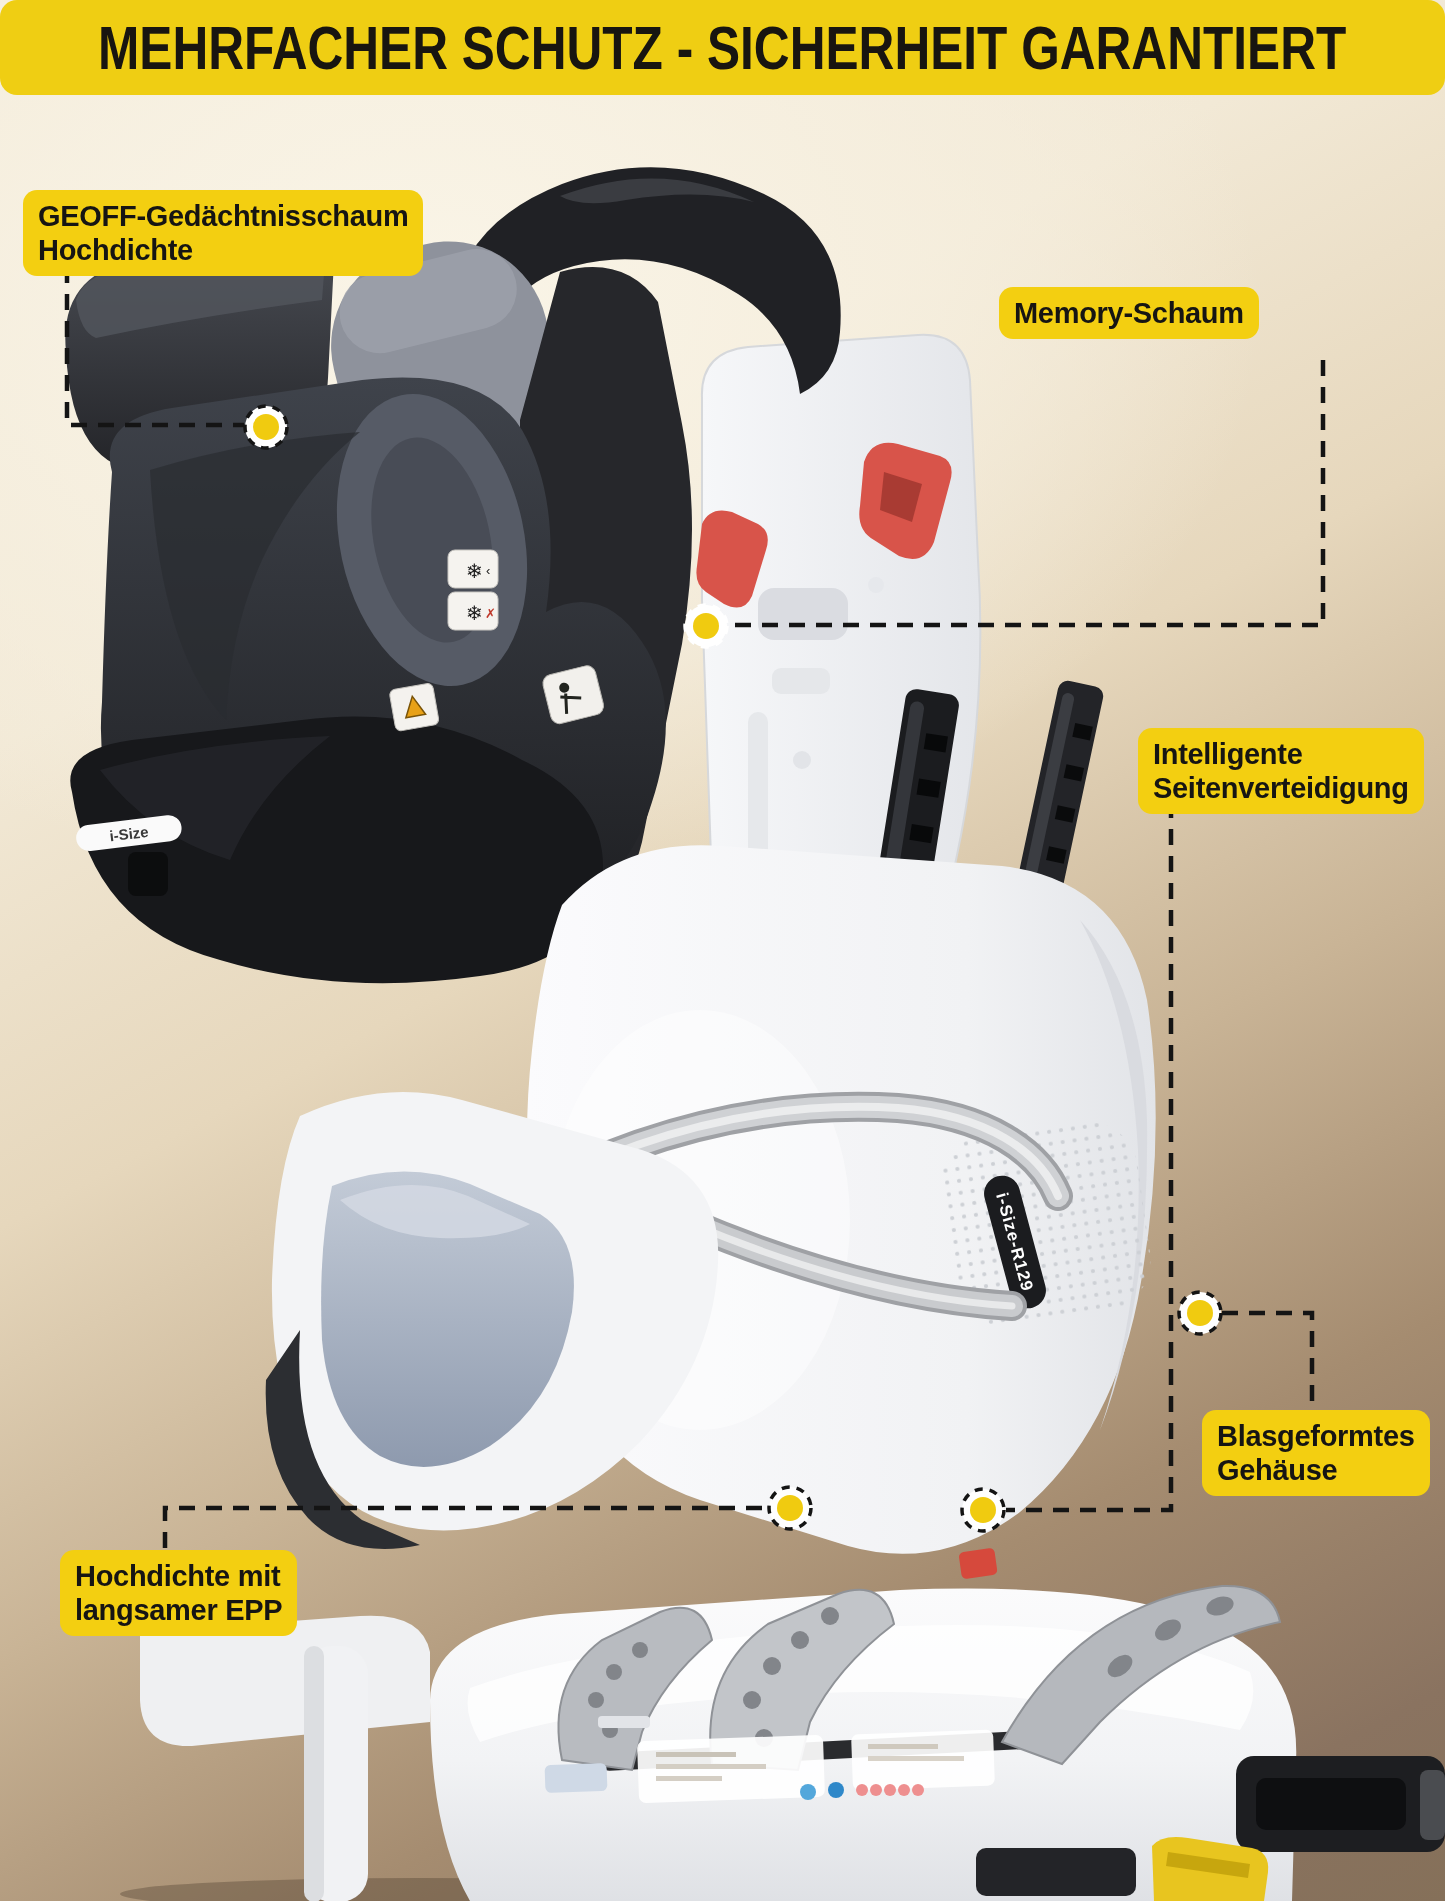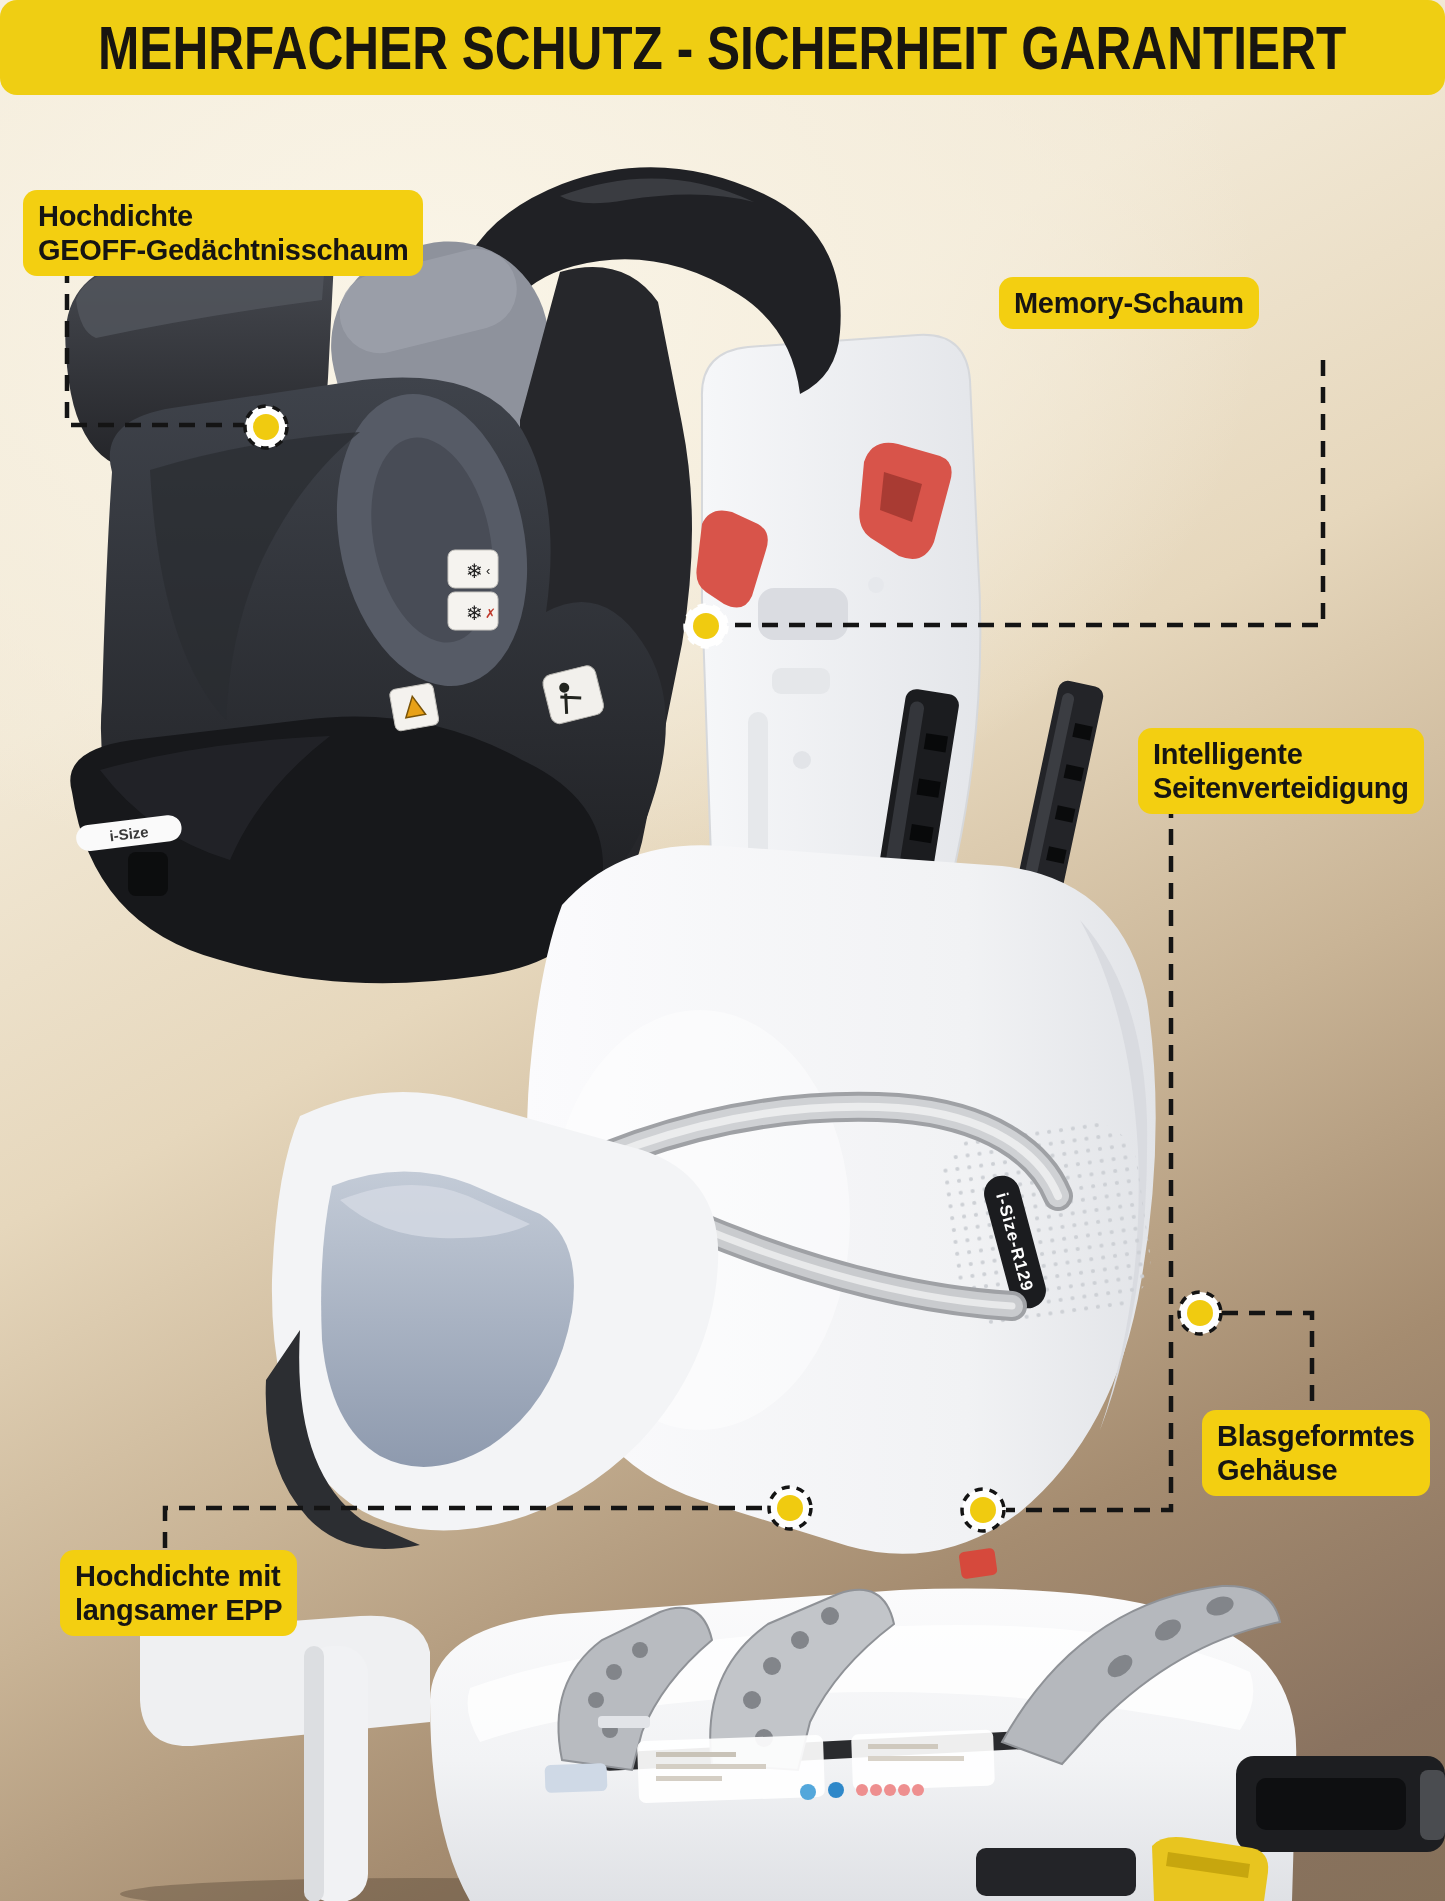--- a/index.html
+++ b/index.html
@@ -284,25 +284,25 @@
       <circle cx="790" cy="1508" r="21" fill="#ffffff" stroke="#141414" stroke-width="3.5" stroke-dasharray="8 7"></circle>
       <circle cx="790" cy="1508" r="13" fill="#f0cb10"></circle>
     </g>
   </svg>
 
   <div class="banner" style="background:#efce13;">
     <span class="banner-text">MEHRFACHER SCHUTZ - SICHERHEIT GARANTIERT</span>
   </div>
 
   <div class="callout" style="left:23px;top:190px;">
+    <span>GEOFF-Gedächtnisschaum</span>
     <span>Hochdichte</span>
-    <span>GEOFF-Gedächtnisschaum</span>
-  </div>
-
-  <div class="callout" style="left:999px;top:277px;text-align:right;">
+  </div>
+
+  <div class="callout" style="left:999px;top:287px;text-align:right;">
     <span>Memory-Schaum</span>
   </div>
 
   <div class="callout" style="left:1138px;top:728px;">
     <span>Intelligente</span>
     <span>Seitenverteidigung</span>
   </div>
 
   <div class="callout" style="left:1202px;top:1410px;">
     <span>Blasgeformtes</span>

